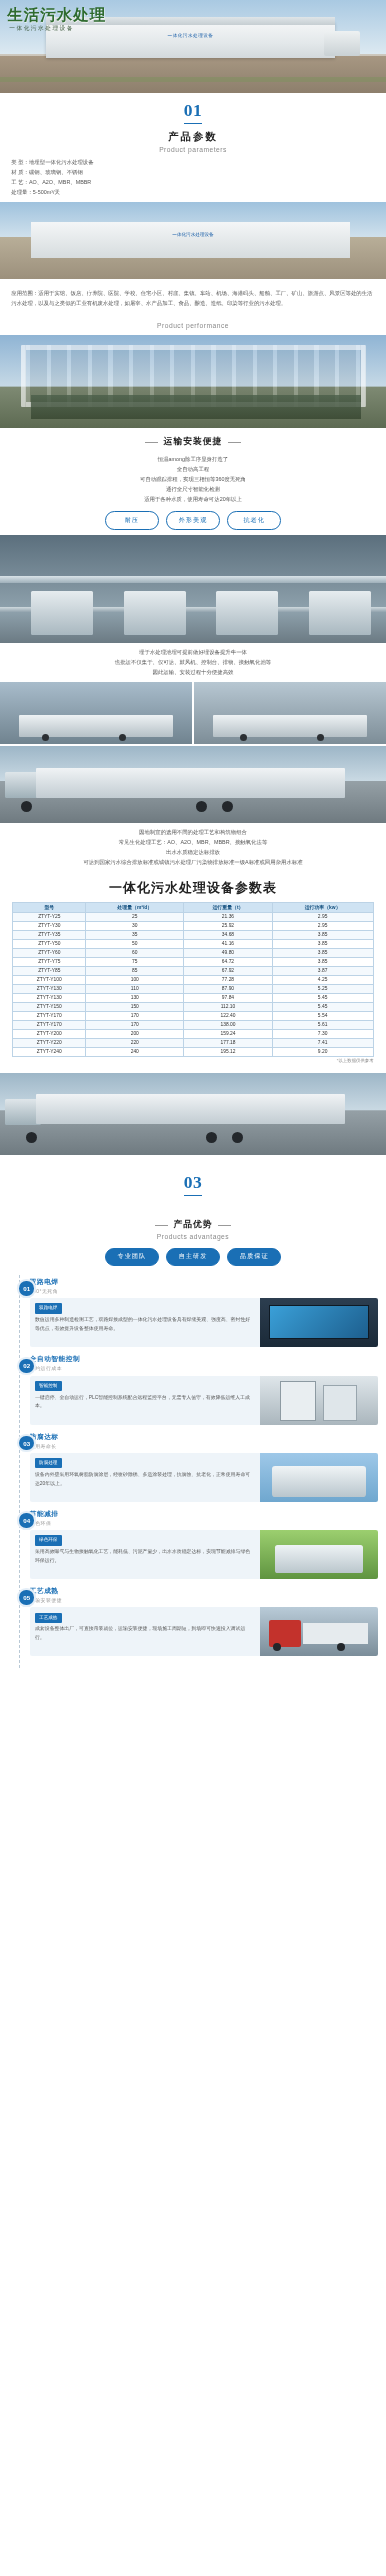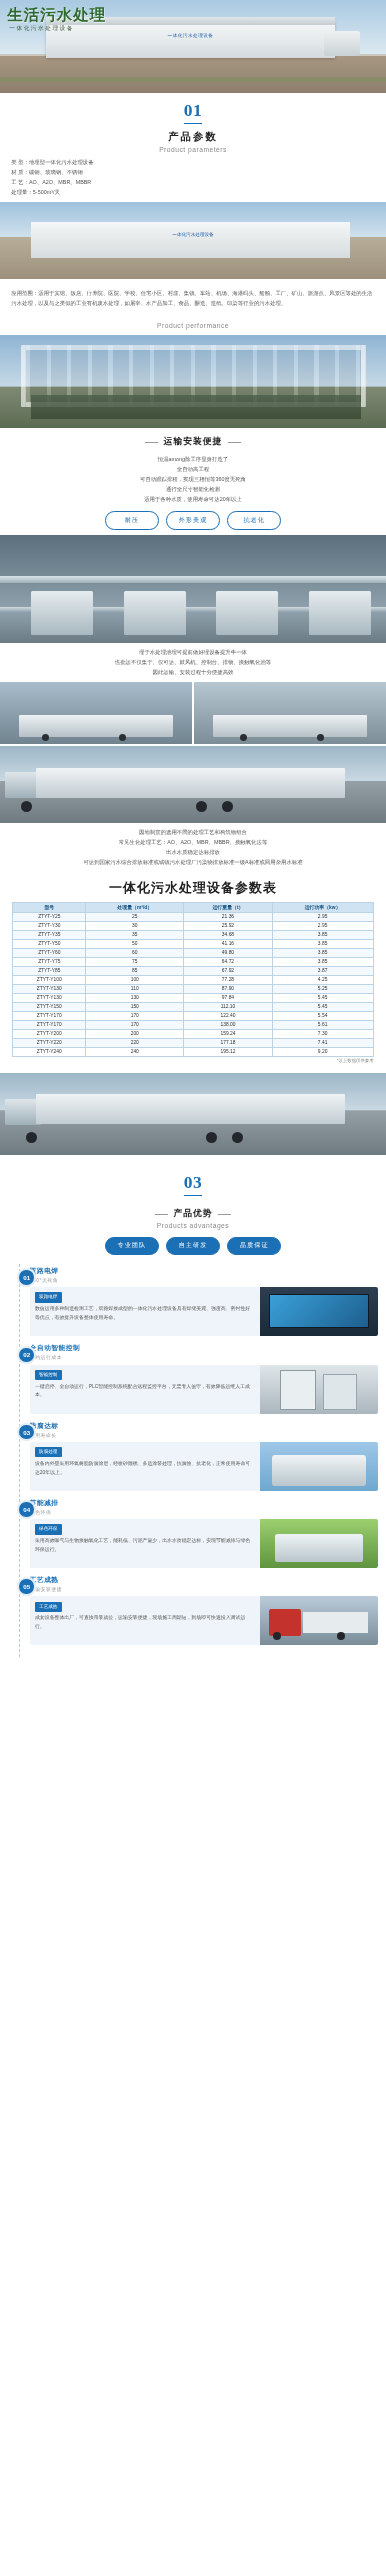--- a/index.html
+++ b/index.html
@@ -392,21 +392,21 @@
     <div class="w" style="left:26px"></div>
     <div class="w" style="left:206px"></div>
     <div class="w" style="left:232px"></div>
   </div>
 
   <div class="sec adv-head">
     <div class="num">
       <span>03</span>
       <span class="bar"></span>
     </div>
-    <div class="h-line" style="margin-top:12px;">产品优势</div>
+    <div class="h-line" style="margin-top:23px;">产品优势</div>
     <div class="t-en">Products advantages</div>
 
     <div class="badges fill">
       <div class="badge">专业团队</div>
       <div class="badge">自主研发</div>
       <div class="badge">品质保证</div>
     </div>
 
     <div class="adv-list" id="adv-list">
         <div class="adv">

